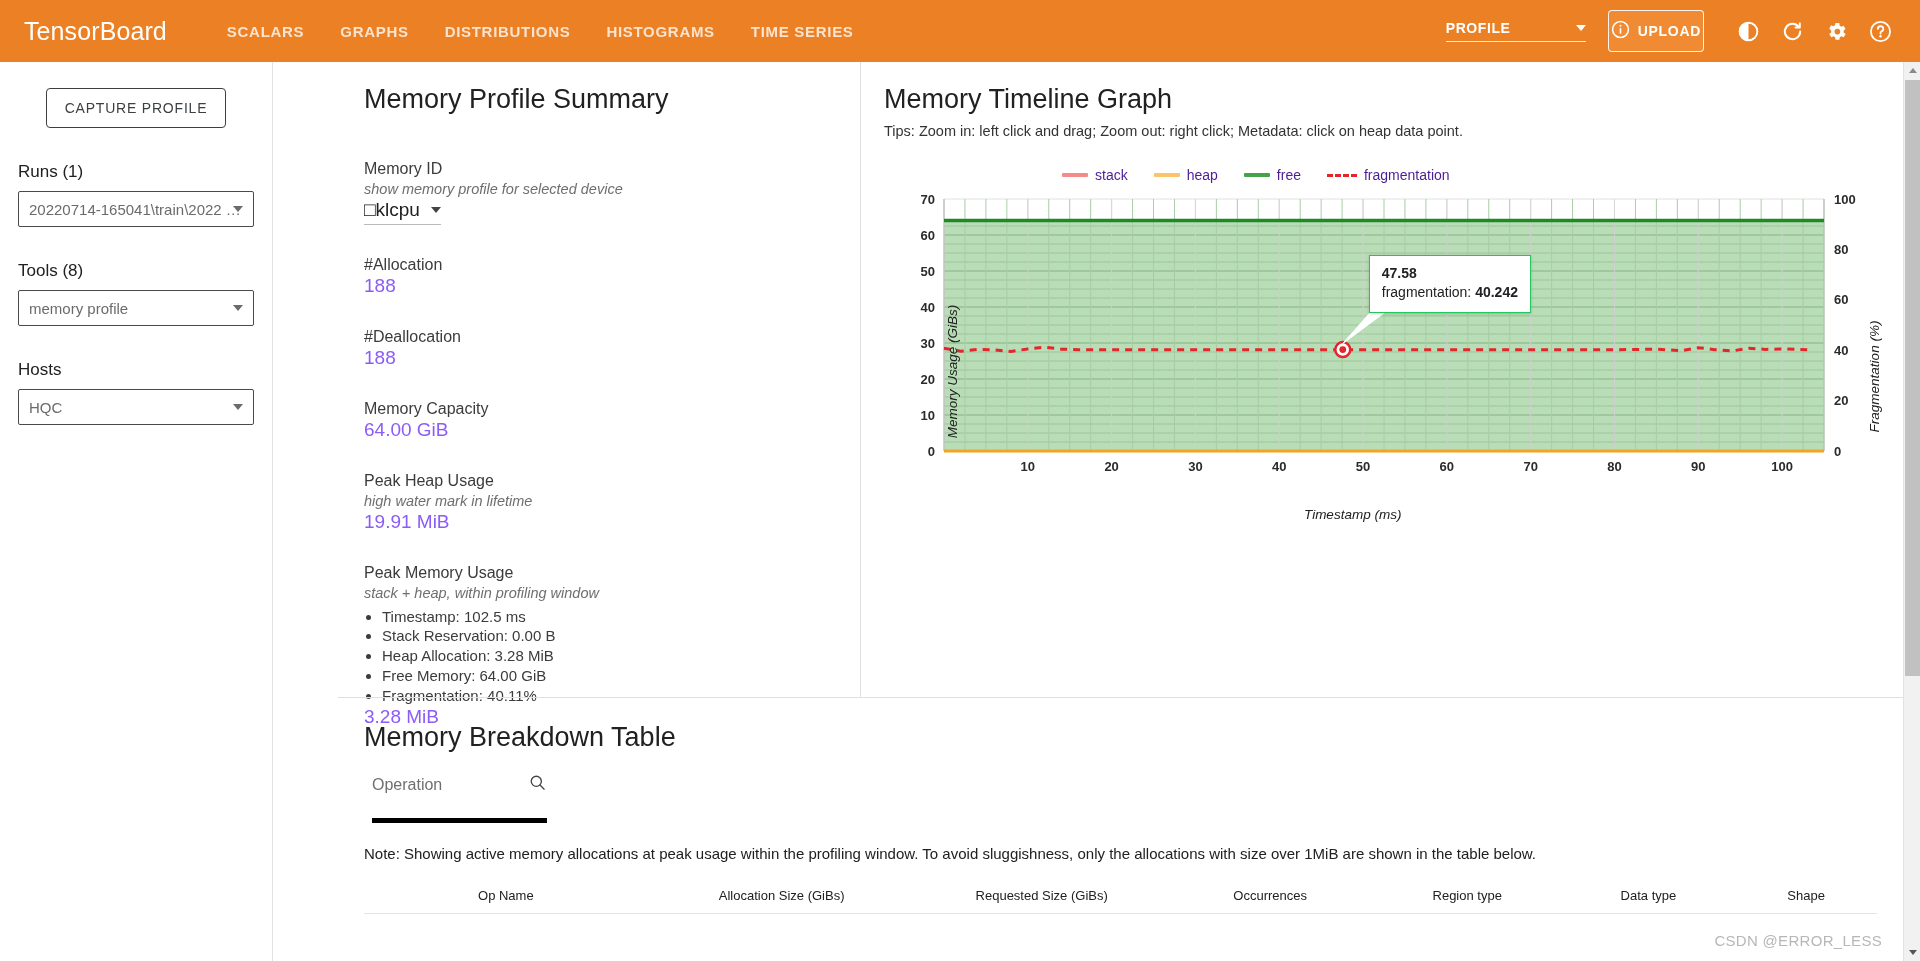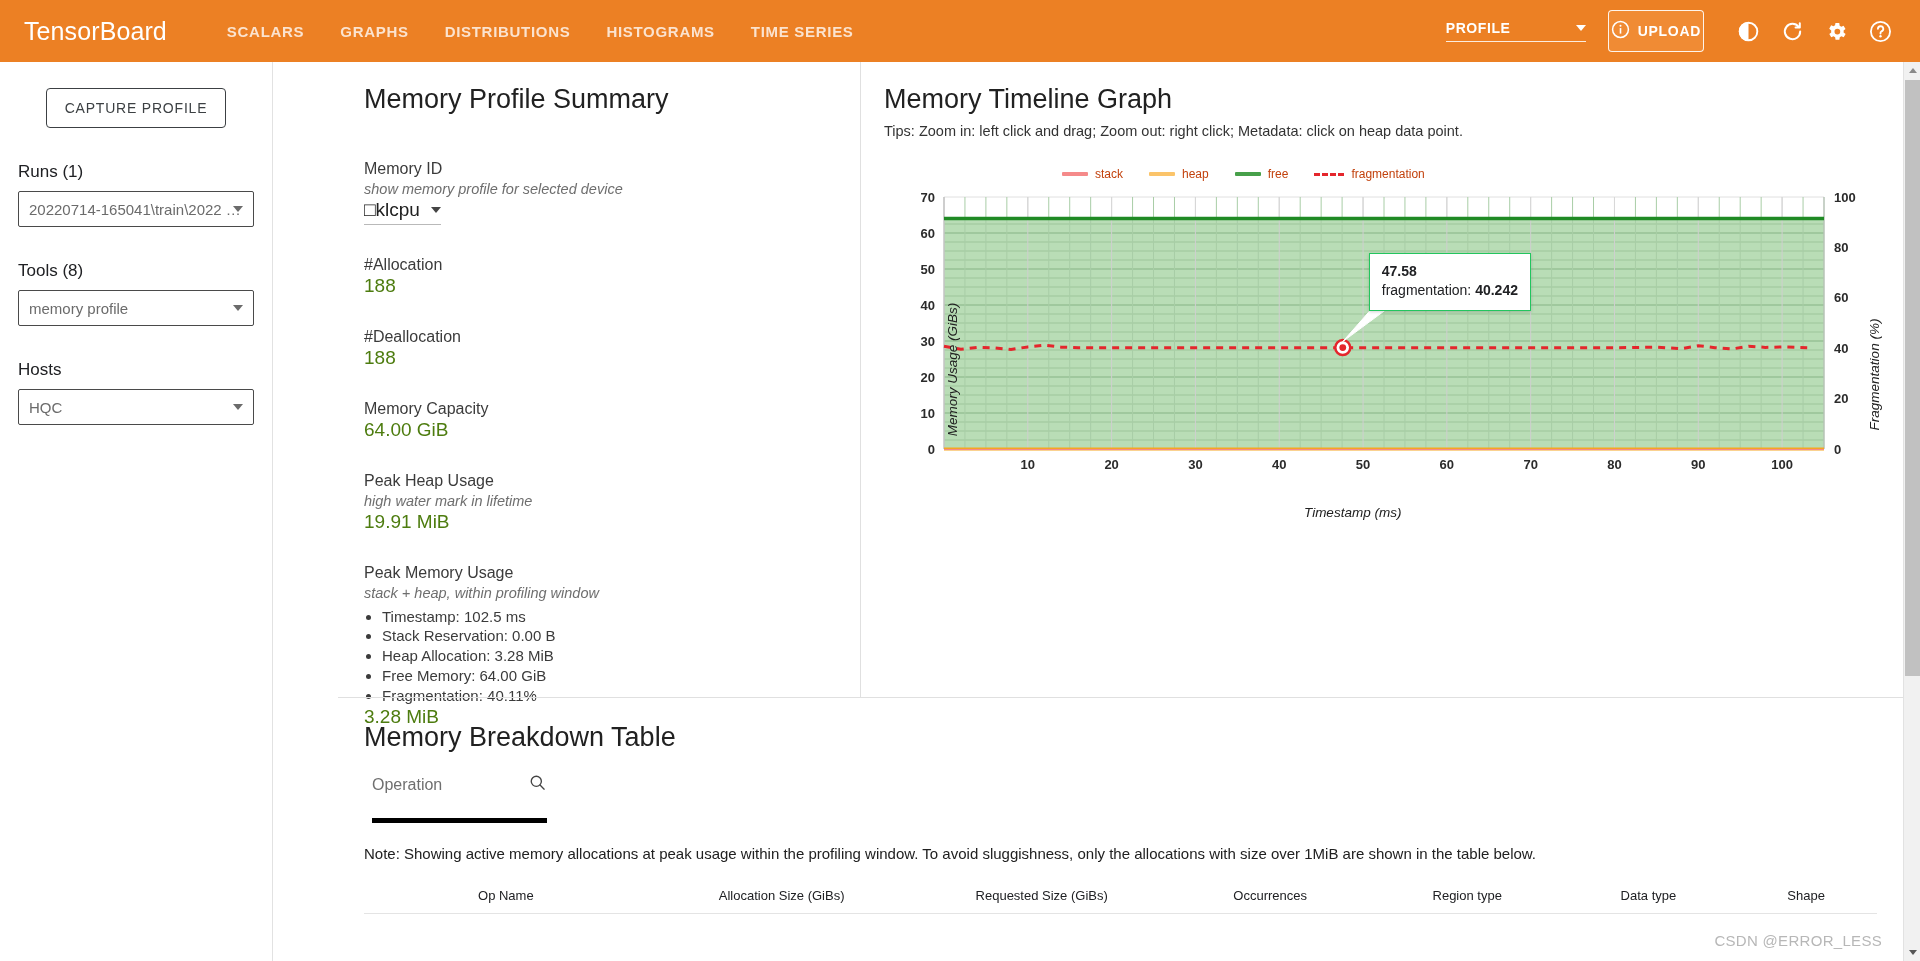--- a/index.html
+++ b/index.html
@@ -135,21 +135,21 @@
     flex-direction: column;
   }
   .sum-row.first { margin-top: 44px; }
   .sum-left { width: 330px; }
   .sum-name { font-size: 16px; color: #3b3b3b; line-height: 1.25; }
   .sum-sub {
     font-size: 14.5px; color: #6e6e6e; font-style: italic;
     line-height: 1.3; margin-top: 1px;
   }
   .sum-val {
-    font-size: 19px; color: #4d7c0f; white-space: nowrap;
+    font-size: 19px; color: #8b5cf6; white-space: nowrap;
   }
   .memid-select {
     display: inline-flex; align-items: center;
     border-bottom: 1px solid #b9b9b9;
     padding-bottom: 3px; cursor: pointer;
   }
   .memid-select .mv { font-size: 19px; color: #212121; }
   .memid-select .caret-dn2 {
     margin-left: 11px;
     width: 0; height: 0;
@@ -175,21 +175,21 @@
   }
   #legend {
     display: flex; align-items: center; gap: 26px;
     margin: 28px 0 0 178px;
   }
   .leg-item { display: flex; align-items: center; gap: 7px; }
   .leg-swatch { width: 26px; height: 4px; border-radius: 1px; }
   .leg-swatch.dashed {
     height: 0; border-top: 3px dashed #e4262c; width: 30px; border-radius: 0;
   }
-  .leg-text { font-size: 12px; color: #c2410c; }
+  .leg-text { font-size: 14px; color: #4c1d95; }
 
   #plot-wrap { position: relative; width: 1020px; height: 400px; margin-top: 6px; }
   .axis-title {
     position: absolute; font-size: 13.5px; font-style: italic; color: #212121;
     white-space: nowrap;
   }
   #ylabel-left {
     left: -12px; top: 175px;
     transform: rotate(-90deg); transform-origin: center;
     width: 160px; text-align: center;

